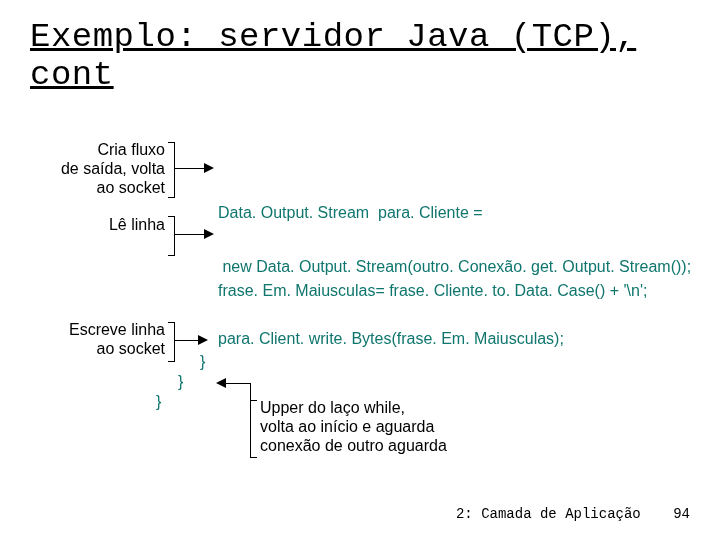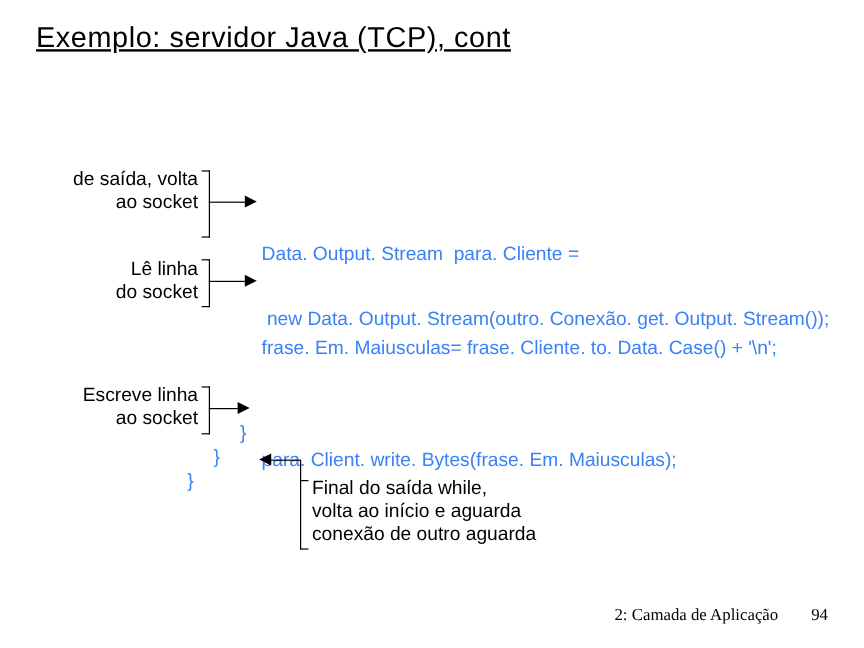--- a/index.html
+++ b/index.html
@@ -15,46 +15,46 @@
   .slide {
     position: relative;
     width: 720px;
     height: 540px;
     box-sizing: border-box;
   }
   .title {
     position: absolute;
     top: 18px;
     left: 30px;
-    font-family: Liberation Sans, sans-serif;
-    font-size: 24px;
+    font-family: Liberation Mono, monospace;
+    font-size: 34px;
     font-weight: 400;
     text-decoration: underline;
     letter-spacing: 0.5px;
   }
   .annotation {
     position: absolute;
     font-family: "Comic Sans MS", cursive, sans-serif;
     font-size: 16px;
     line-height: 1.2;
     text-align: right;
     color: #000;
   }
   .code {
     position: absolute;
     font-family: Arial, Helvetica, sans-serif;
     font-size: 16px;
     white-space: pre;
-    color: #3b82f6;
+    color: #0f766e;
   }
   .footer {
     position: absolute;
     bottom: 18px;
     right: 30px;
-    font-family: Liberation Serif, serif;
+    font-family: Liberation Mono, monospace;
     font-size: 14px;
   }
   .footer .page {
     display: inline-block;
     margin-left: 24px;
   }
   
   .bracket {
     position: absolute;
     border-top: 1.5px solid #000;
@@ -94,64 +94,64 @@
   }
 </style>
 </head>
 <body>
 
 <div class="slide">
 
   <div class="title">Exemplo: servidor Java (TCP), cont</div>
 
   <div class="annotation" style="top:140px; left:35px; width:130px;">
+    <div>Cria fluxo</div>
     <div>de saída, volta</div>
     <div>ao socket</div>
   </div>
   <div class="bracket" style="top:142px; left:168px; width:6px; height:54px;"></div>
   <div class="arrow-line" style="top:168px; left:174px; width:30px;"></div>
   <div class="arrow-head-right" style="top:163px; left:204px;"></div>
 
   <div class="code" style="top:168px; left:218px;">
     <div>Data. Output. Stream  para. Cliente =</div>
     <div> new Data. Output. Stream(outro. Conexão. get. Output. Stream());</div>
   </div>
 
   <div class="annotation" style="top:215px; left:60px; width:105px;">
     <div>Lê linha</div>
-    <div>do socket</div>
   </div>
   <div class="bracket" style="top:216px; left:168px; width:6px; height:38px;"></div>
   <div class="arrow-line" style="top:234px; left:174px; width:30px;"></div>
   <div class="arrow-head-right" style="top:229px; left:204px;"></div>
 
 
   <div class="code" style="top:282px; left:218px;">frase. Em. Maiusculas= frase. Cliente. to. Data. Case() + '\n';</div>
 
   <div class="annotation" style="top:320px; left:50px; width:115px;">
     <div>Escreve linha</div>
     <div>ao socket</div>
   </div>
   <div class="bracket" style="top:322px; left:168px; width:6px; height:38px;"></div>
   <div class="arrow-line" style="top:340px; left:174px; width:24px;"></div>
   <div class="arrow-head-right" style="top:335px; left:198px;"></div>
 
-  <div class="code" style="top:330px; left:218px;margin-top:45px;">para. Client. write. Bytes(frase. Em. Maiusculas);</div>
+  <div class="code" style="top:330px; left:218px;">para. Client. write. Bytes(frase. Em. Maiusculas);</div>
 
   <div class="code" style="top:353px; left:200px;">}</div>
   <div class="code" style="top:373px; left:178px;">}</div>
   <div class="code" style="top:393px; left:156px;">}</div>
 
   <div class="bracket-left" style="top:400px; left:250px; width:6px; height:56px;"></div>
   <div class="arrow-line" style="top:383px; left:226px; width:24px;"></div>
   <div class="arrow-v" style="top:383px; left:250px; height:17px;"></div>
   <div class="arrow-head-left" style="top:378px; left:216px;"></div>
 
   <div class="annotation" style="top:398px; left:260px; width:260px; text-align:left;">
-    <div>Final do saída while,</div>
+    <div>Upper do laço while,</div>
     <div>volta ao início e aguarda</div>
     <div>conexão de outro aguarda</div>
   </div>
 
   <div class="footer">
     <span>2: Camada de Aplicação</span>
     <span class="page">94</span>
   </div>
 
 </div>

